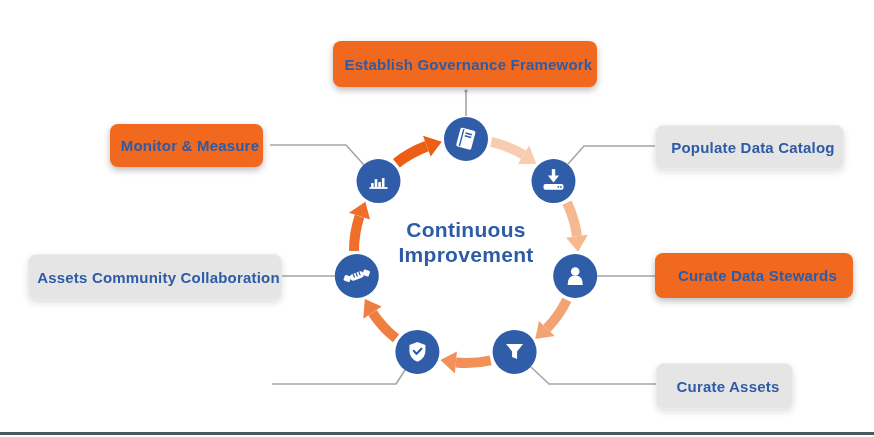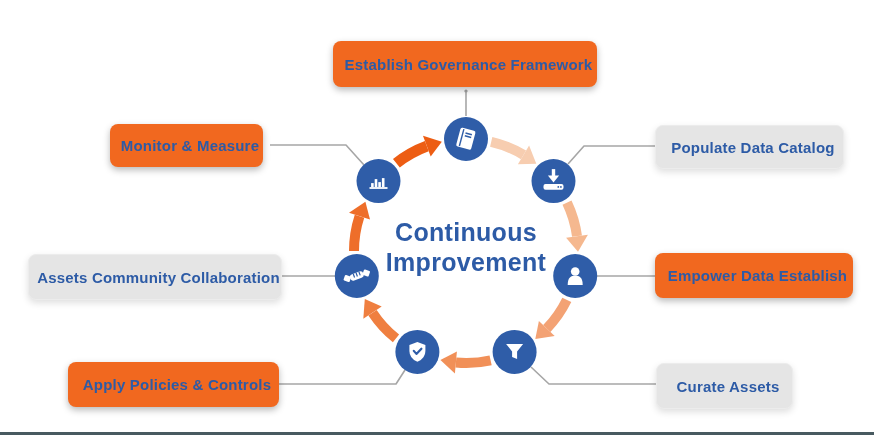--- a/index.html
+++ b/index.html
@@ -16,21 +16,21 @@
   .box.orange{
     background:#f1681f;
     box-shadow:0 3px 7px rgba(0,0,0,.28);
   }
   .box.white{
     background:#e5e5e5;border:1px solid #ececec;
     box-shadow:0 3px 7px rgba(0,0,0,.13);
   }
   #center-title{
     position:absolute;left:356px;top:218px;width:220px;
-    text-align:center;font-weight:bold;font-size:25px;line-height:1.18;
+    text-align:center;font-weight:bold;font-size:21px;line-height:1.18;
     color:#2d5ba6;letter-spacing:.3px;
   }
   #footer-rule{
     position:absolute;left:0;top:432px;width:874px;height:3px;background:#485a60;
   }
 </style>
 </head>
 <body>
 
 <div id="stage">
@@ -136,30 +136,27 @@
 
   <div class="box orange" style="left:333px;top:41px;width:257px;height:46px;">
     <span>Establish Governance Framework</span>
   </div>
 
   <div class="box white" style="left:655px;top:125px;width:180px;height:42px;">
     <span>Populate Data Catalog</span>
   </div>
 
   <div class="box orange" style="left:655px;top:253px;width:191px;height:45px;">
-    <span>Empower Data Establish</span>
+    <span>Curate Data Stewards</span>
   </div>
 
   <div class="box white" style="left:656px;top:363px;width:128px;height:44px;">
     <span>Curate Assets</span>
   </div>
 
-  <div class="box orange" style="left:68px;top:362px;width:204px;height:45px;">
-    <span>Apply Policies &amp; Controls</span>
-  </div>
 
   <div class="box white" style="left:28px;top:254px;width:245px;height:44px;">
     <span>Assets Community Collaboration</span>
   </div>
 
   <div class="box orange" style="left:110px;top:124px;width:146px;height:43px;">
     <span>Monitor &amp; Measure</span>
   </div>
 
   <div id="center-title">

